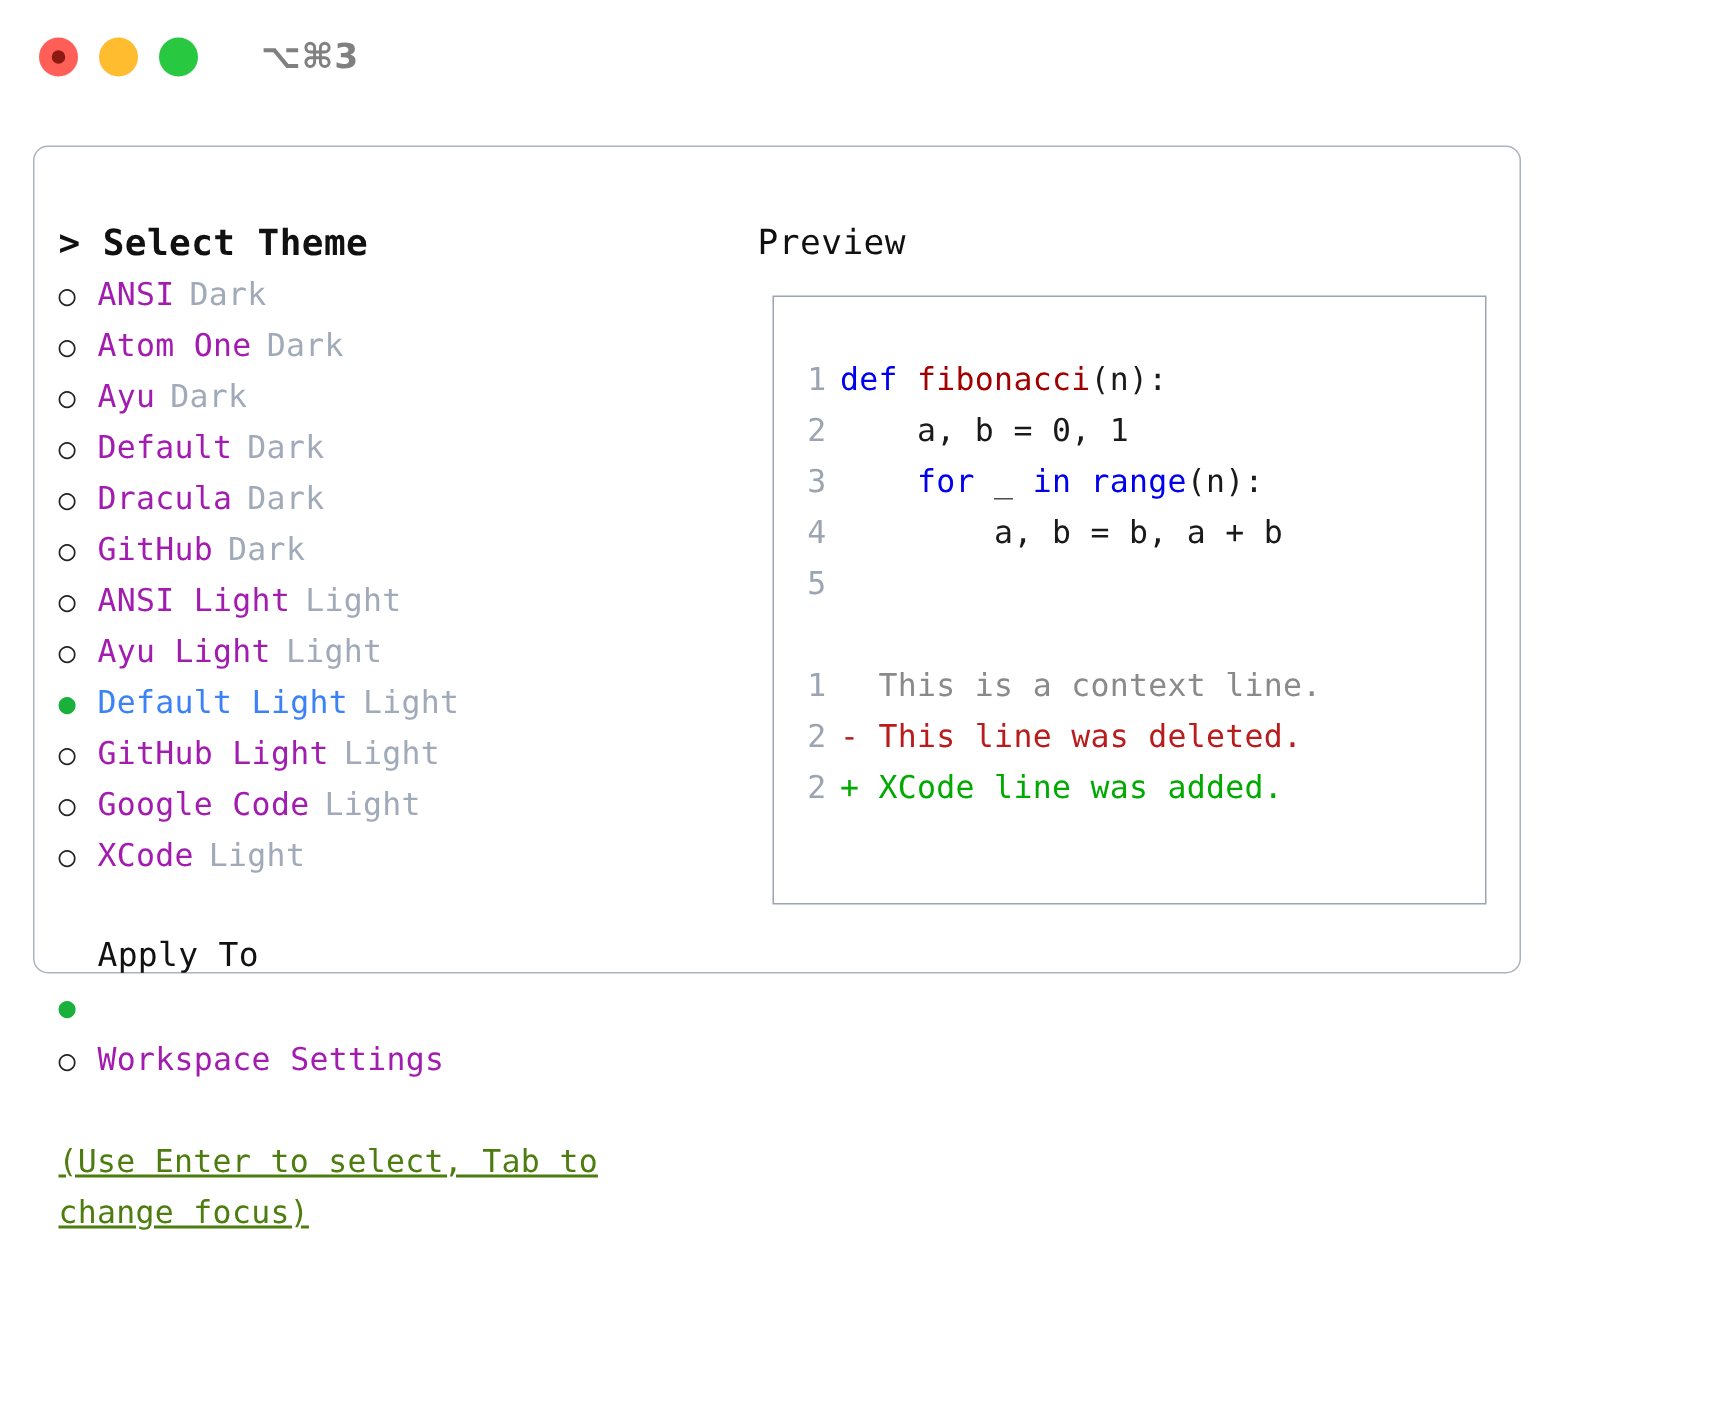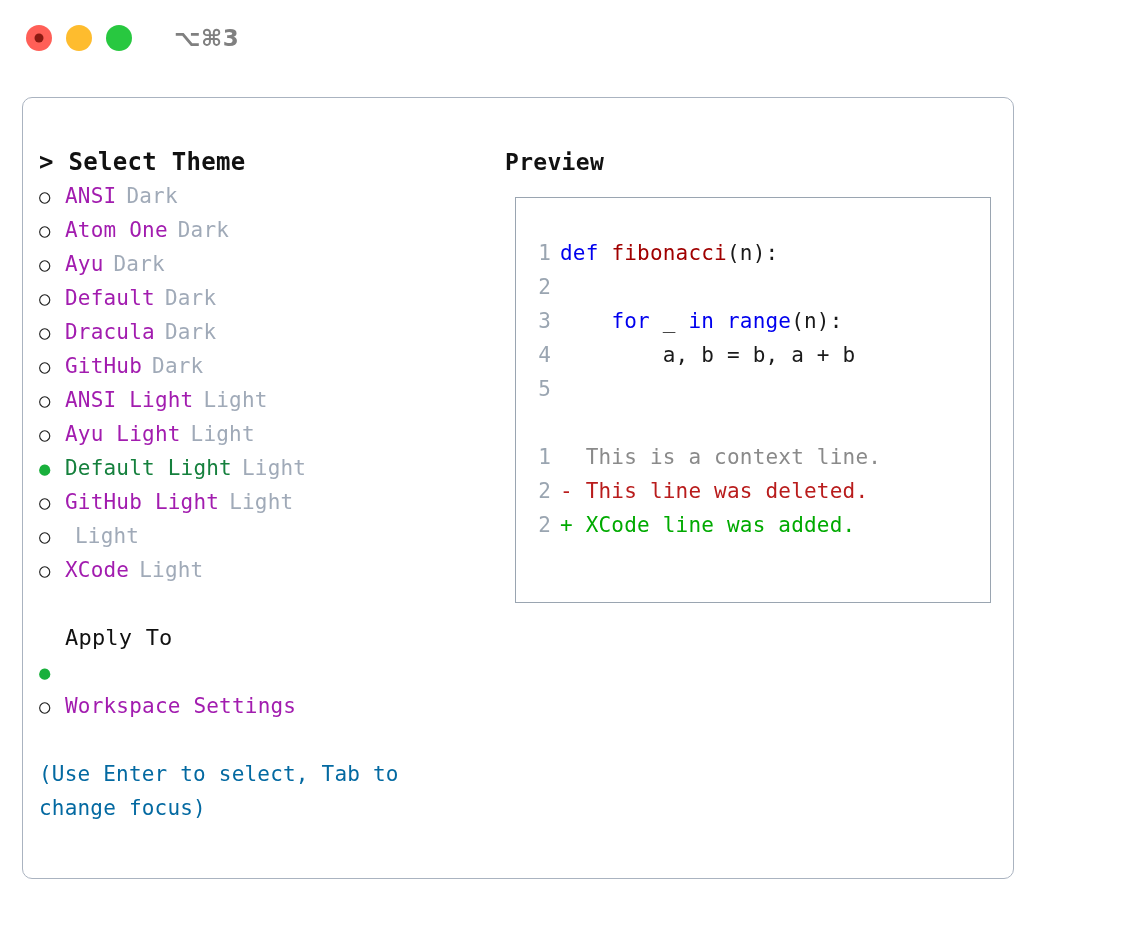--- a/index.html
+++ b/index.html
@@ -64,21 +64,21 @@
     font-weight: 700;
     color: #808080;
     letter-spacing: 0.5px;
   }
   
   .panel {
     position: absolute;
     left: 22px;
     top: 97px;
     width: 992px;
-    height: 782px;
+    height: 552px;
     border: 1.6px solid #aab3c0;
     border-radius: 10px;
     box-sizing: border-box;
     background: #ffffff;
   }
   .panel-inner {
     position: absolute;
     left: 0; top: 0;
     width: 100%; height: 100%;
     display: flex;
@@ -114,47 +114,48 @@
   }
   .marker {
     width: 26px;
     flex: 0 0 26px;
     font-size: 19px;
     color: #222222;
     line-height: 34px;
   }
   .marker.sel { color: #19b03c; }
   .label { color: #a21caf; }
-  .label.sel { color: #15803d; }
+  .label.sel { color: #3b82f6; }
   .variant {
     color: #a0aab8;
     margin-left: 10px;
   }
   .spacer { height: 34px; }
   .apply-title {
     font-size: 22px;
     color: #111111;
     line-height: 34px;
     height: 34px;
     padding-left: 26px;
     white-space: pre;
     letter-spacing: 0.2px;
   }
   .hint {
     margin-top: 34px;
     font-size: 21px;
-    color: #0369a1;
+    color: #4d7c0f;
     line-height: 34px;
     width: 400px;
     letter-spacing: 0.2px;
+    text-decoration: underline;
   }
   
   .preview-title {
     font-size: 23px;
-    font-weight: 700;
+    font-weight: 400;
     color: #111111;
     line-height: 34px;
     letter-spacing: 0.3px;
     margin-left: 4px;
   }
   .preview-box {
     margin-top: 18px;
     margin-left: 14px;
     width: 476px;
     height: 406px;
@@ -210,21 +211,21 @@
             <li class="row"><span class="marker">○</span><span class="label">ANSI</span><span class="variant">Dark</span></li>
             <li class="row"><span class="marker">○</span><span class="label">Atom One</span><span class="variant">Dark</span></li>
             <li class="row"><span class="marker">○</span><span class="label">Ayu</span><span class="variant">Dark</span></li>
             <li class="row"><span class="marker">○</span><span class="label">Default</span><span class="variant">Dark</span></li>
             <li class="row"><span class="marker">○</span><span class="label">Dracula</span><span class="variant">Dark</span></li>
             <li class="row"><span class="marker">○</span><span class="label">GitHub</span><span class="variant">Dark</span></li>
             <li class="row"><span class="marker">○</span><span class="label">ANSI Light</span><span class="variant">Light</span></li>
             <li class="row"><span class="marker">○</span><span class="label">Ayu Light</span><span class="variant">Light</span></li>
             <li class="row"><span class="marker sel">●</span><span class="label sel">Default Light</span><span class="variant">Light</span></li>
             <li class="row"><span class="marker">○</span><span class="label">GitHub Light</span><span class="variant">Light</span></li>
-            <li class="row"><span class="marker">○</span><span class="variant">Light</span></li>
+            <li class="row"><span class="marker">○</span><span class="label">Google Code</span><span class="variant">Light</span></li>
             <li class="row"><span class="marker">○</span><span class="label">XCode</span><span class="variant">Light</span></li>
           </ul>
 
         <div class="spacer"></div>
 
         <div class="apply-title">Apply To</div>
         <ul class="list" id="apply-list">
             <li class="row"><span class="marker sel">●</span></li>
             <li class="row"><span class="marker">○</span><span class="label">Workspace Settings</span></li>
           </ul>
@@ -233,21 +234,21 @@
           <div>(Use Enter to select, Tab to</div>
           <div>change focus)</div>
         </div>
       </div>
 
       <div class="right-col">
         <div class="preview-title">Preview</div>
         <div class="preview-box">
           <div id="code-block">
               <div class="code-line"><span class="lineno">1</span><span class="codetext"><span class="kw">def </span><span class="fn">fibonacci</span><span>(n):</span></span></div>
-              <div class="code-line"><span class="lineno">2</span></div>
+              <div class="code-line"><span class="lineno">2</span><span class="codetext"><span>    a, b = 0, 1</span></span></div>
               <div class="code-line"><span class="lineno">3</span><span class="codetext"><span>    </span><span class="kw">for</span><span> _ </span><span class="kw">in</span><span> </span><span class="kw">range</span><span>(n):</span></span></div>
               <div class="code-line"><span class="lineno">4</span><span class="codetext"><span>        a, b = b, a + b</span></span></div>
               <div class="code-line"><span class="lineno">5</span></div>
             </div>
           <div class="gap"></div>
           <div id="diff-block">
               <div class="code-line"><span class="lineno">1</span><span class="ctx">  This is a context line.</span></div>
               <div class="code-line"><span class="lineno">2</span><span class="del">- This line was deleted.</span></div>
               <div class="code-line"><span class="lineno">2</span><span class="add">+ XCode line was added.</span></div>
             </div>

